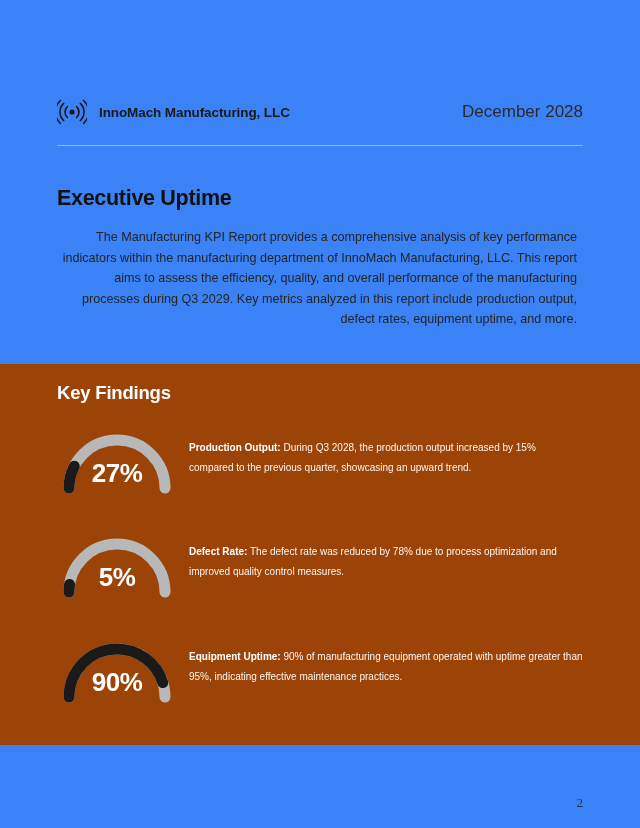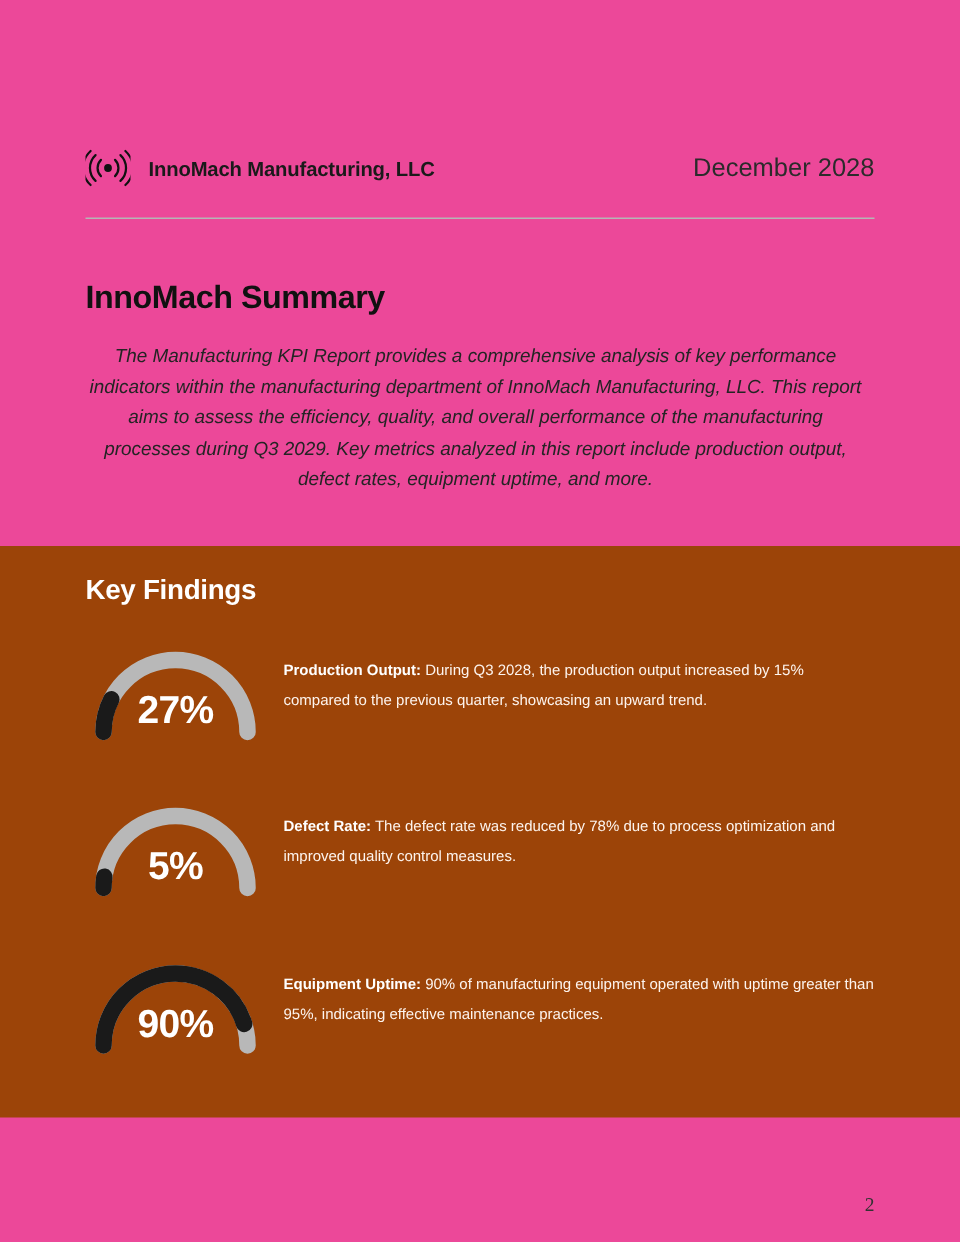--- a/index.html
+++ b/index.html
@@ -2,21 +2,21 @@
 <html><head>
 <meta charset="utf-8">
 <style>
   * { margin:0; padding:0; box-sizing:border-box; }
   html, body {
     width:640px; height:828px;
     background:#ffffff;
     font-family:"Liberation Sans", sans-serif;
     -webkit-font-smoothing:antialiased;
   }
-  .page { position:relative; width:640px; height:828px; overflow:hidden; background:#ec4899; }
+  .page { position:relative; width:640px; height:828px; overflow:hidden; background:#3b82f6; }
 
   
   .header {
     position:absolute; left:57px; top:93px; width:526px; height:38px;
     display:flex; align-items:center; justify-content:space-between;
   }
   .brand { display:flex; align-items:center; gap:12px; }
   .logo { width:30px; height:30px; flex:0 0 30px; display:block; }
   .brand-name {
     font-size:13.5px; font-weight:700; color:#1a1a1a; letter-spacing:-0.1px;
@@ -28,21 +28,21 @@
     background:#b5b5b5;
   }
 
   
   .exec { position:absolute; left:57px; top:186px; width:520px; }
   .exec-title {
     font-size:21.5px; font-weight:700; color:#111; letter-spacing:-0.3px;
     margin-bottom:16px;
   }
   .exec-body {
-    font-size:12.6px; line-height:20.5px; color:#242424; text-align:center;font-style:italic;
+    font-size:12.6px; line-height:20.5px; color:#242424; text-align:right;
   }
 
   
   .band {
     position:absolute; left:0; top:364px; width:640px; height:381px;
     background:#9c4408;
   }
   .band-title {
     position:absolute; left:57px; top:382px;
     font-size:18.5px; font-weight:700; color:#ffffff; letter-spacing:-0.2px;
@@ -96,21 +96,21 @@
         <path d="M3.4 3.6 A15.6 15.6 0 0 0 3.4 26.4" fill="none" stroke="#111" stroke-width="1.4" stroke-linecap="round"></path>
         <path d="M26.6 3.6 A15.6 15.6 0 0 1 26.6 26.4" fill="none" stroke="#111" stroke-width="1.4" stroke-linecap="round"></path>
       </svg>
       <span class="brand-name">InnoMach Manufacturing, LLC</span>
     </div>
     <span class="header-date">December 2028</span>
   </div>
   <div class="header-rule"></div>
 
   <div class="exec">
-    <h1 class="exec-title">InnoMach Summary</h1>
+    <h1 class="exec-title">Executive Uptime</h1>
     <p class="exec-body">The Manufacturing KPI Report provides a comprehensive analysis of key performance indicators within the manufacturing department of InnoMach Manufacturing, LLC. This report aims to assess the efficiency, quality, and overall performance of the manufacturing processes during Q3 2029. Key metrics analyzed in this report include production output, defect rates, equipment uptime, and more.</p>
   </div>
 
   <div class="band" style="background: rgb(156, 68, 8);"></div>
   <h2 class="band-title">Key Findings</h2>
 
   <div class="findings">
 
     <div class="finding f1">
       <div class="gauge">

